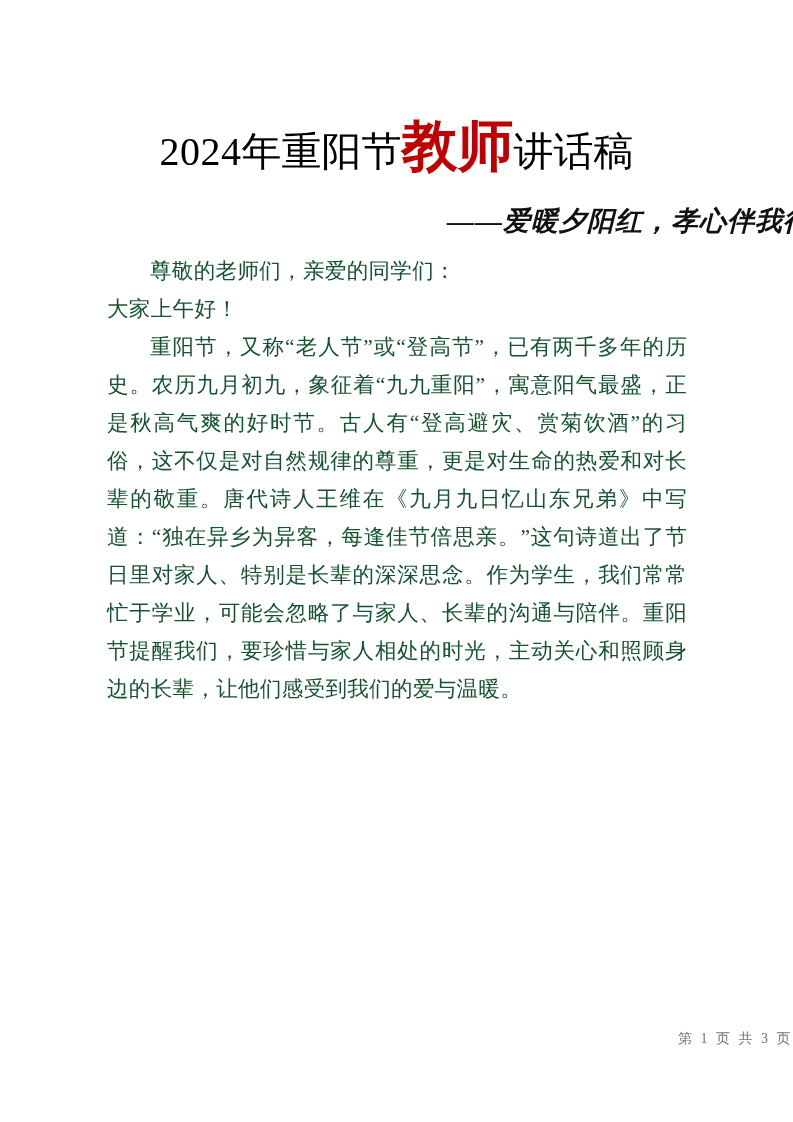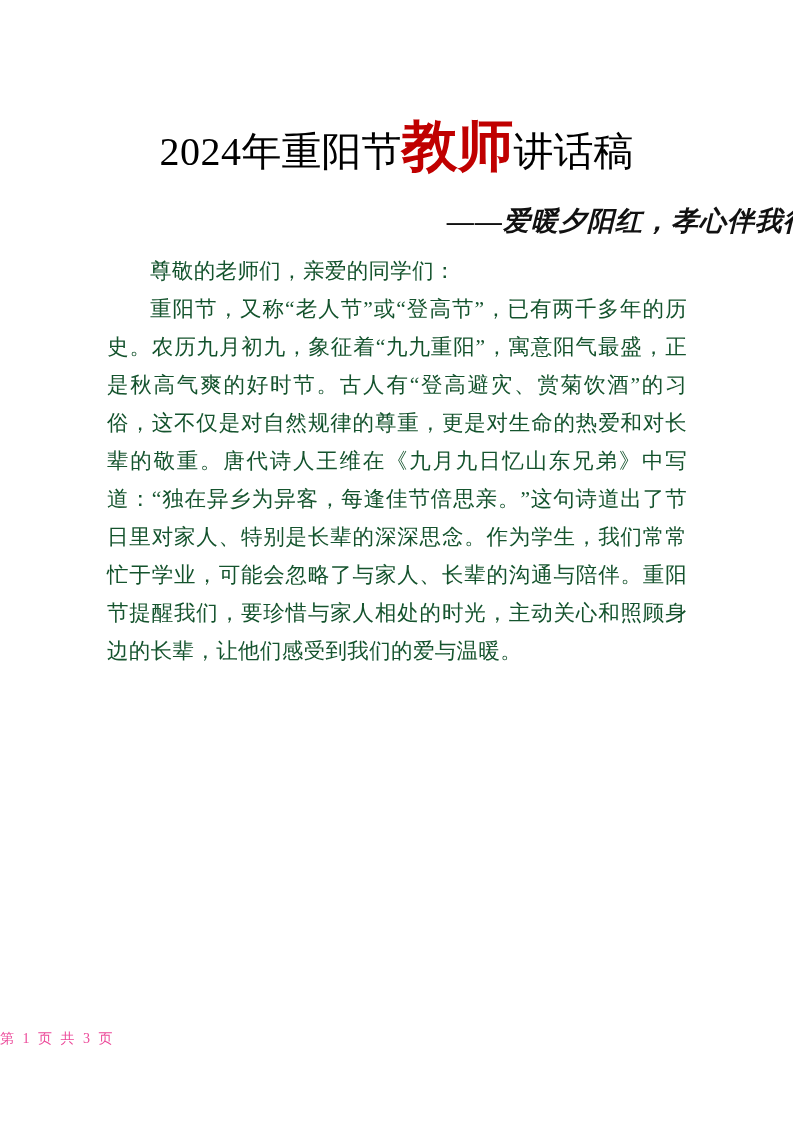--- a/index.html
+++ b/index.html
@@ -87,39 +87,40 @@
   .para.no-indent {
     text-indent: 0;
   }
 
   
   .footer {
     position: absolute;
     left: 0;
     top: 1030px;
     width: 793px;
-    text-align: left;
+    text-align: right;
     font-family: "Liberation Serif", "DejaVu Serif", serif;
     font-size: 14px;
-    color: #ec4899;
+    color: #737373;
     letter-spacing: 2.5px;
     white-space: nowrap;
   }
 </style>
 </head>
 <body>
 
 <div class="page">
 
   <div class="title-block">
     <span class="title-line"><span class="title-seg num">2024</span><span class="title-seg">年重阳节</span><span class="title-seg accent">教师</span><span class="title-seg">讲话稿</span></span>
   </div>
 
   <div class="subtitle">——爱暖夕阳红，孝心伴我行</div>
 
   <div class="body-area">
     <p class="para">尊敬的老师们，亲爱的同学们：</p>
+    <p class="para no-indent">大家上午好！</p>
     <p class="para">重阳节，又称“老人节”或“登高节”，已有两千多年的历史。农历九月初九，象征着“九九重阳”，寓意阳气最盛，正是秋高气爽的好时节。古人有“登高避灾、赏菊饮酒”的习俗，这不仅是对自然规律的尊重，更是对生命的热爱和对长辈的敬重。唐代诗人王维在《九月九日忆山东兄弟》中写道：“独在异乡为异客，每逢佳节倍思亲。”这句诗道出了节日里对家人、特别是长辈的深深思念。作为学生，我们常常忙于学业，可能会忽略了与家人、长辈的沟通与陪伴。重阳节提醒我们，要珍惜与家人相处的时光，主动关心和照顾身边的长辈，让他们感受到我们的爱与温暖。</p>
   </div>
 
   <div class="footer">第 1 页 共 3 页</div>
 
 </div>
 
 </body></html>

